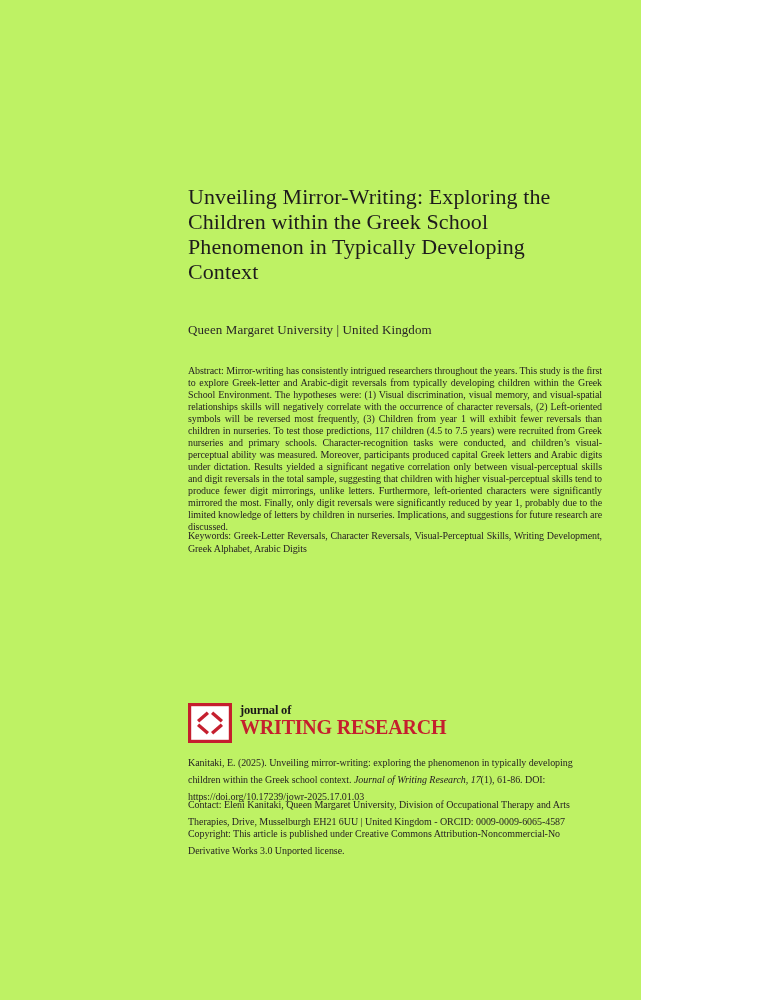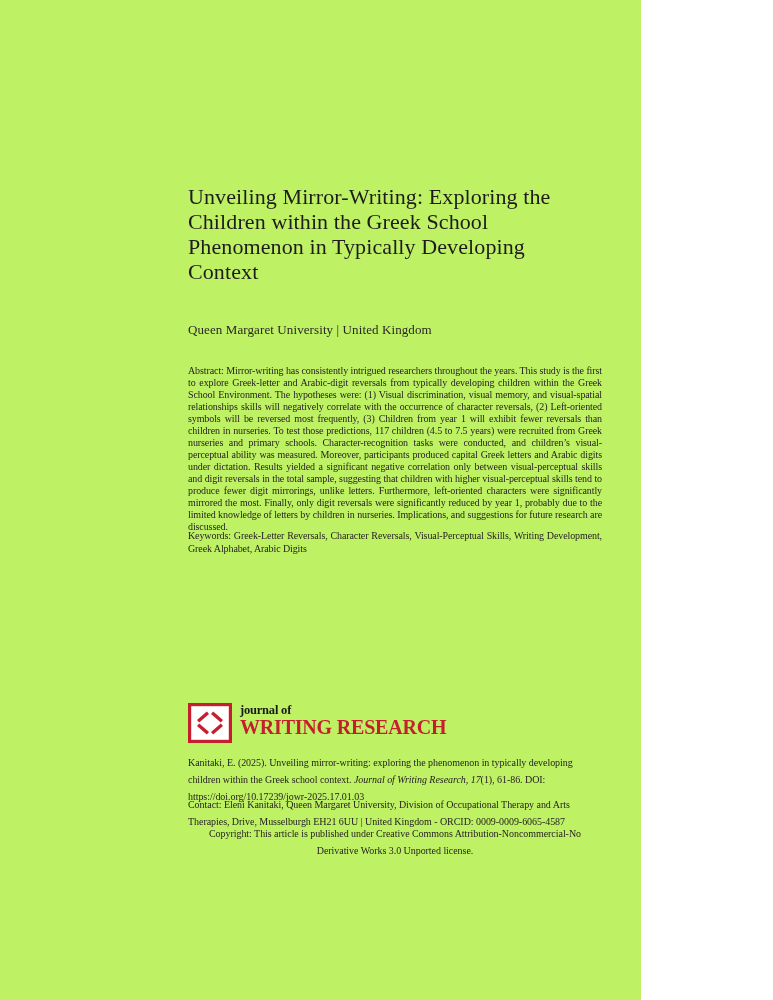--- a/index.html
+++ b/index.html
@@ -81,21 +81,21 @@
     line-height: 19px;
   }
   .footer-block {
     font-size: 10px;
     line-height: 17px;
     letter-spacing: -0.05px;
     color: #262223;
   }
   .citation  { top: 754px; }
   .contact   { top: 796px; }
-  .copyright { top: 825px; text-align: center; }
+  .copyright { top: 825px; }
   .it { font-style: italic; }
 </style>
 </head>
 <body>
 
 <div class="page">
 
   <div class="col title">
     <div class="line">Unveiling Mirror-Writing: Exploring the</div>
     <div class="line">Children within the Greek School</div>

